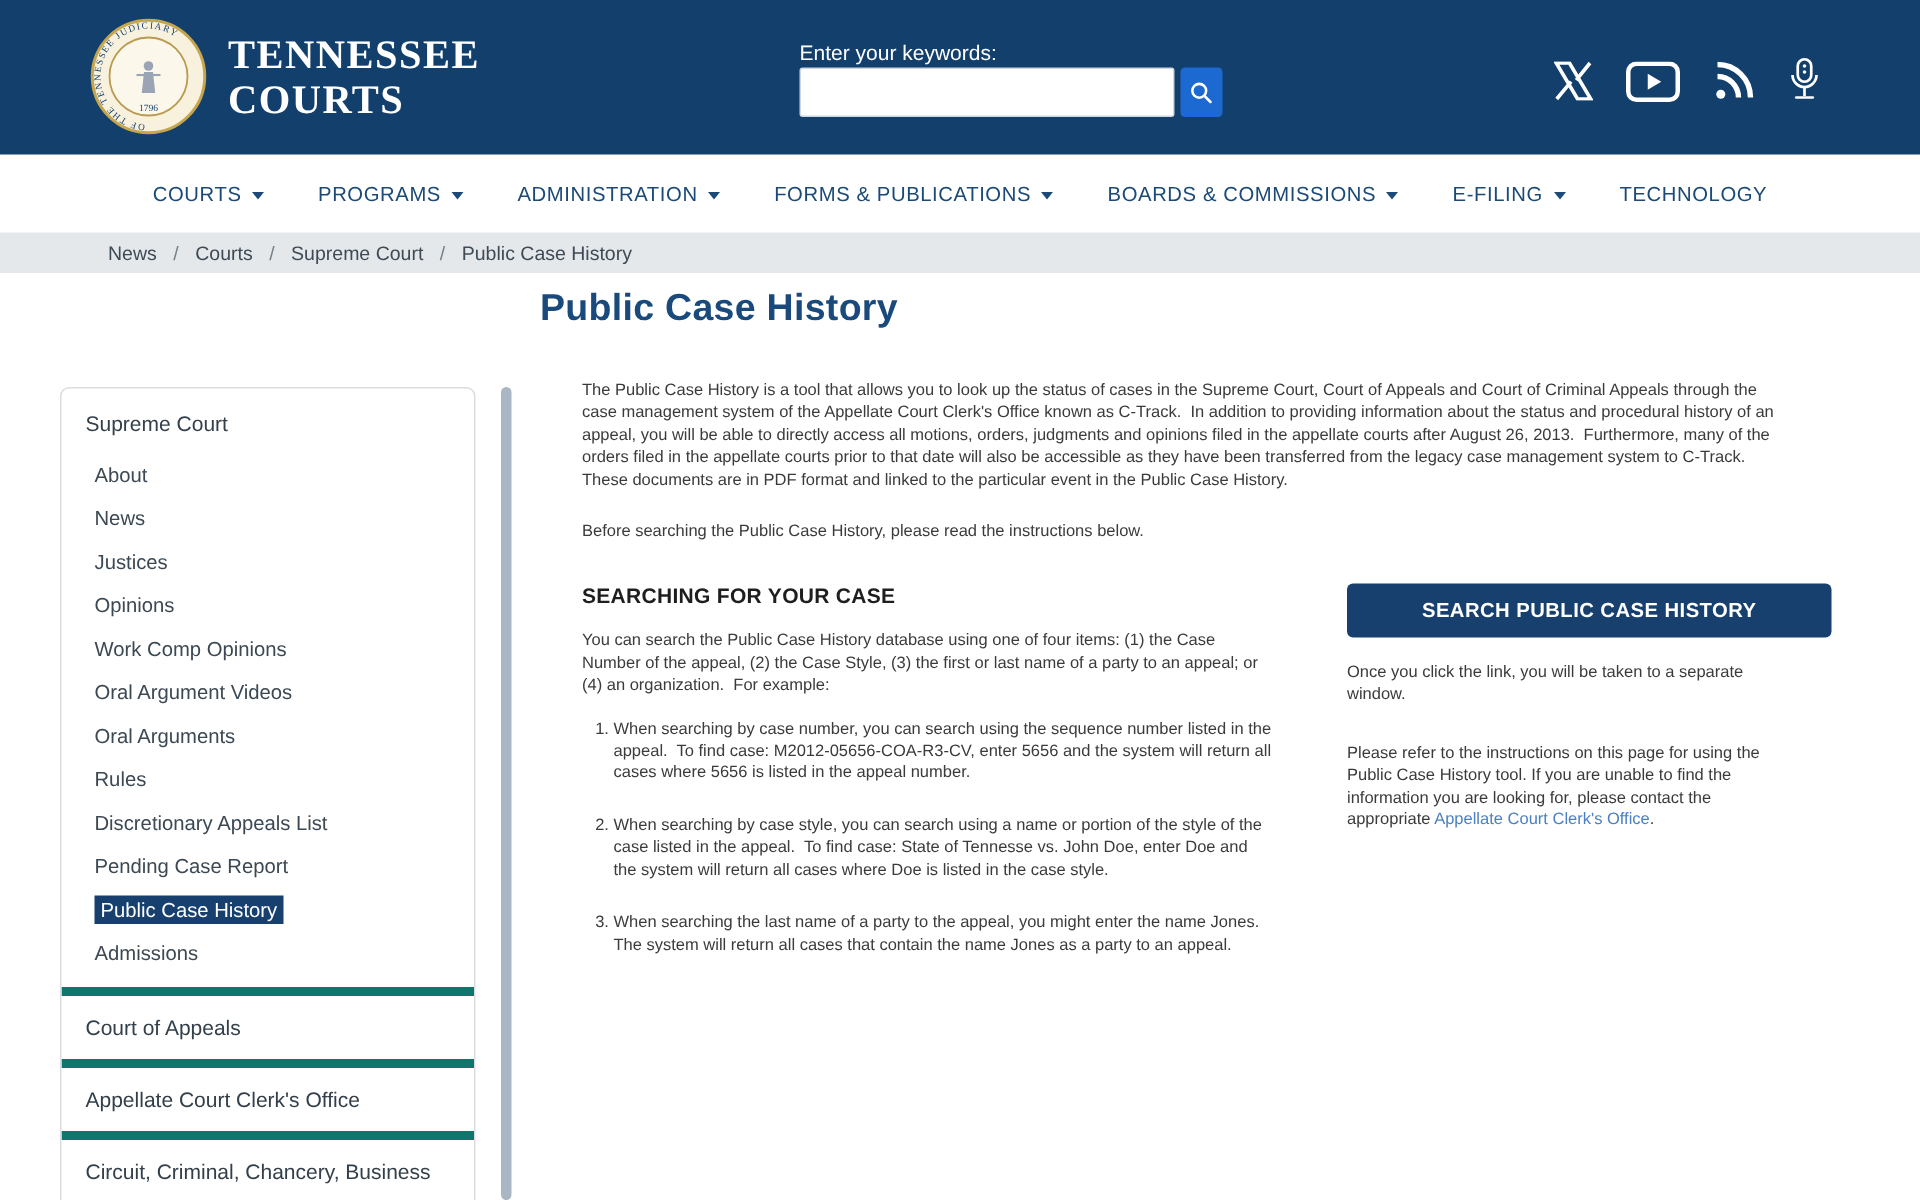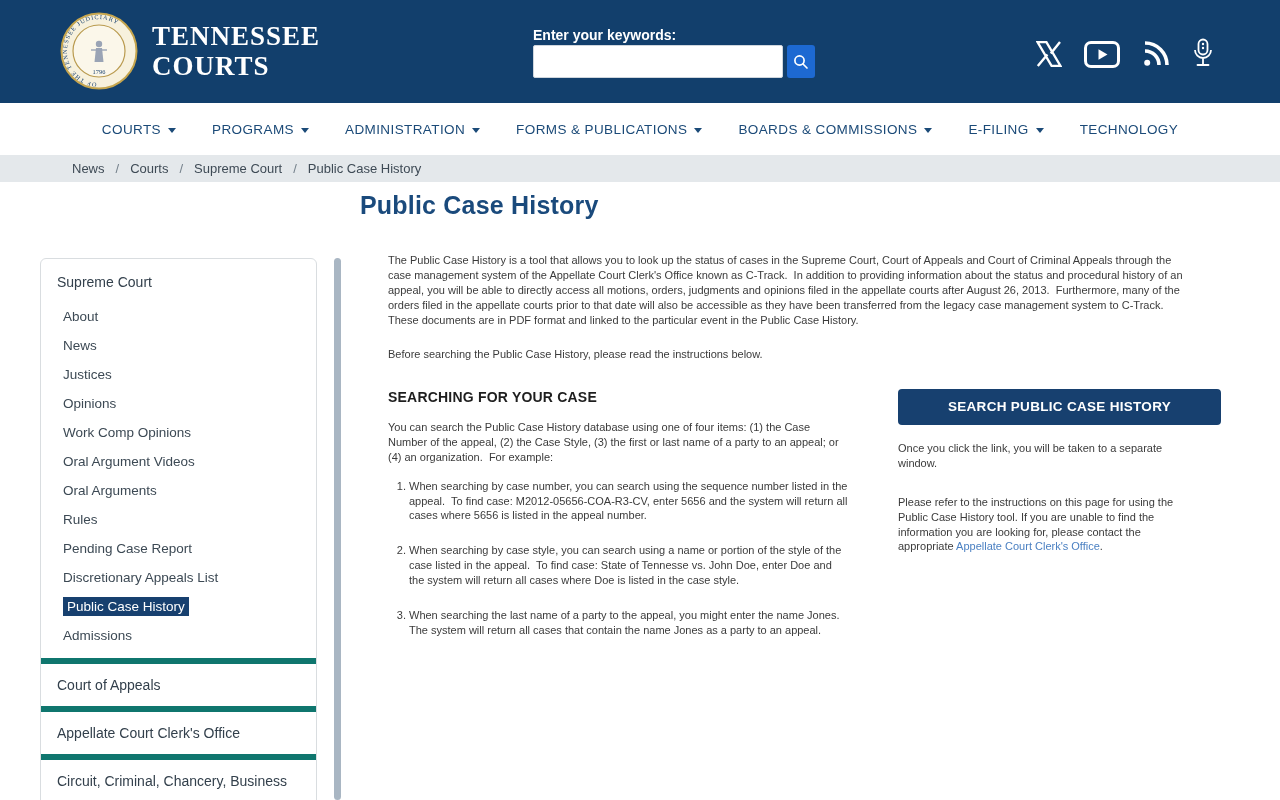--- a/index.html
+++ b/index.html
@@ -5,21 +5,21 @@
   * { margin:0; padding:0; box-sizing:border-box; }
   html,body { width:1280px; height:800px; overflow:hidden; background:#fff;
               font-family:"Liberation Sans", sans-serif; }
 
   
   .site-header { position:relative; height:103px; background:#123f6c; }
   .brand { position:absolute; left:60px; top:12px; display:flex; align-items:center; gap:14px; }
   .brand-text { font-family:"Liberation Serif", serif; font-weight:bold; color:#fff;
                 font-size:27px; line-height:1.12; letter-spacing:1px; }
   .search-area { position:absolute; left:533px; top:27px; width:290px; }
-  .search-label { color:#fff; font-weight:bold; font-size:14px; margin-bottom:2px; }
+  .search-label { color:#fff; font-weight:normal; font-size:14px; margin-bottom:2px; }
   .search-row { display:flex; align-items:stretch; }
   .search-input { width:250px; height:33px; border:1px solid #cfd6dd; border-radius:2px;
                   padding:0 8px; font-size:14px; background:#fff; }
   .search-btn { width:28px; height:33px; margin-left:4px; background:#1d69d2; border:none;
                 border-radius:3px; display:flex; align-items:center; justify-content:center; cursor:pointer; }
   .social { position:absolute; right:66px; top:38px; display:flex; align-items:center; gap:22px; }
   .social svg { display:block; }
 
   
   .main-nav { height:52px; background:#fff; display:flex; align-items:center;
@@ -179,22 +179,22 @@
     <div class="sidebar-section-title">Supreme Court</div>
     <ul class="sidebar-list">
       <li><span>About</span></li>
       <li><span>News</span></li>
       <li><span>Justices</span></li>
       <li><span>Opinions</span></li>
       <li><span>Work Comp Opinions</span></li>
       <li><span>Oral Argument Videos</span></li>
       <li><span>Oral Arguments</span></li>
       <li><span>Rules</span></li>
+      <li><span>Discretionary Appeals List</span></li>
       <li><span>Pending Case Report</span></li>
-      <li><span>Discretionary Appeals List</span></li>
       <li><span class="active">Public Case History</span></li>
       <li><span>Admissions</span></li>
     </ul>
     <div class="sidebar-bottom">Court of Appeals</div>
     <div class="sidebar-bottom">Appellate Court Clerk's Office</div>
     <div class="sidebar-bottom">Circuit, Criminal, Chancery, Business</div>
   </aside>
   <div class="scroll-stripe"></div>
 
   <main class="main">

